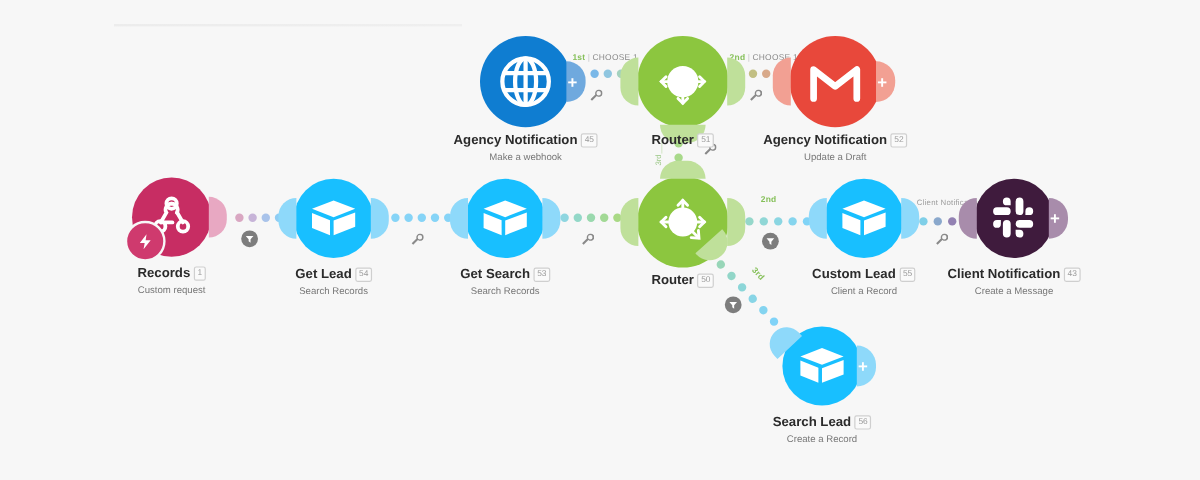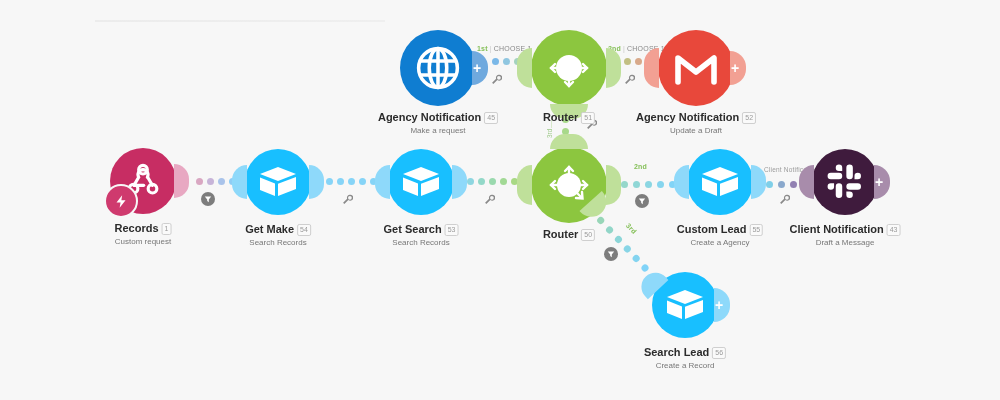--- a/index.html
+++ b/index.html
@@ -230,21 +230,21 @@
     <div class="bubble" style="background:#18bfff;">
       <div class="cap left" style="background:#8ed9fa;"></div>
       <div class="cap right" style="background:#8ed9fa;"></div>
       <svg width="40" height="34" viewBox="0 0 40 34">
         <polygon points="20,2 38,9 20,16 2,9" fill="#ffffff"></polygon>
         <polygon points="2,12.5 17,18.5 17,31 2,25" fill="#ffffff"></polygon>
         <polygon points="20,18.8 38,12 38,24 20,31" fill="#ffffff"></polygon>
       </svg>
     </div>
     <div class="caption" style="top:74px;">
-      <div class="cap-title"><span>Get Make</span><span class="idbadge">54</span></div>
+      <div class="cap-title"><span>Get Lead</span><span class="idbadge">54</span></div>
       <div class="cap-sub">Search Records</div>
     </div>
   </div>
 
   <div class="module" style="left:388px;top:149px;">
     <div class="bubble" style="background:#18bfff;">
       <div class="cap left" style="background:#8ed9fa;"></div>
       <div class="cap right" style="background:#8ed9fa;"></div>
       <svg width="40" height="34" viewBox="0 0 40 34">
         <polygon points="20,2 38,9 20,16 2,9" fill="#ffffff"></polygon>
@@ -284,21 +284,21 @@
     <div class="bubble r38" style="background:#0f7dd1;">
       <div class="plus" style="background:#6fa9de;">+</div>
       <svg width="50" height="50" viewBox="0 0 24 24">
         <circle cx="12" cy="12" r="9.3" fill="none" stroke="#ffffff" stroke-width="1.7"></circle>
         <ellipse cx="12" cy="12" rx="4.2" ry="9.3" fill="none" stroke="#ffffff" stroke-width="1.7"></ellipse>
         <path d="M2.9 8.6 H21.1 M2.9 15.4 H21.1 M12 2.7 V21.3" stroke="#ffffff" stroke-width="1.7" fill="none"></path>
       </svg>
     </div>
     <div class="caption" style="top:81px;">
       <div class="cap-title"><span>Agency Notification</span><span class="idbadge">45</span></div>
-      <div class="cap-sub">Make a request</div>
+      <div class="cap-sub">Make a webhook</div>
     </div>
   </div>
 
   <div class="module" style="left:658px;top:30px;">
     <div class="bubble r38" style="background:#e8483b;">
       <div class="cap r38 left" style="background:#f2a093;"></div>
       <div class="plus" style="background:#f2a093;">+</div>
       <svg width="46" height="34" viewBox="0 0 46 34">
         <path d="M5 31 V7 L23 21 L41 7 V31" fill="none" stroke="#ffffff" stroke-width="5.6" stroke-linejoin="round" stroke-linecap="round"></path>
       </svg>
@@ -339,40 +339,40 @@
       <div class="cap left" style="background:#8ed9fa;"></div>
       <div class="cap right" style="background:#8ed9fa;"></div>
       <svg width="40" height="34" viewBox="0 0 40 34">
         <polygon points="20,2 38,9 20,16 2,9" fill="#ffffff"></polygon>
         <polygon points="2,12.5 17,18.5 17,31 2,25" fill="#ffffff"></polygon>
         <polygon points="20,18.8 38,12 38,24 20,31" fill="#ffffff"></polygon>
       </svg>
     </div>
     <div class="caption" style="top:74px;">
       <div class="cap-title"><span>Custom Lead</span><span class="idbadge">55</span></div>
-      <div class="cap-sub">Create a Agency</div>
+      <div class="cap-sub">Client a Record</div>
     </div>
   </div>
 
   <div class="module" style="left:812px;top:149px;">
     <div class="bubble" style="background:#3f1b3d;">
       <div class="cap left" style="background:#a88cab;"></div>
       <div class="plus" style="background:#a88cab;">+</div>
       <svg width="38" height="38" viewBox="0 0 24 24">
         <g fill="#ffffff">
           <path d="M5.1 14.9a2.05 2.05 0 1 1-2.05-2.05H5.1zM6.15 14.9a2.05 2.05 0 0 1 4.1 0v5.1a2.05 2.05 0 0 1-4.1 0z"></path>
           <path d="M8.2 5.1a2.05 2.05 0 1 1 2.05-2.05V5.1zM8.2 6.15a2.05 2.05 0 0 1 0 4.1H3.05a2.05 2.05 0 0 1 0-4.1z"></path>
           <path d="M18 8.2a2.05 2.05 0 1 1 2.05 2.05H18zM16.95 8.2a2.05 2.05 0 0 1-4.1 0V3.05a2.05 2.05 0 0 1 4.1 0z"></path>
           <path d="M14.9 18a2.05 2.05 0 1 1-2.05 2.05V18zM14.9 16.95a2.05 2.05 0 0 1 0-4.1h5.15a2.05 2.05 0 0 1 0 4.1z"></path>
         </g>
       </svg>
     </div>
     <div class="caption" style="top:74px;">
       <div class="cap-title"><span>Client Notification</span><span class="idbadge">43</span></div>
-      <div class="cap-sub">Draft a Message</div>
+      <div class="cap-sub">Create a Message</div>
     </div>
   </div>
 
   <div class="module" style="left:652px;top:272px;">
     <div class="bubble" style="background:#18bfff;">
       <div style="position:absolute;left:-9px;top:-3px;width:18px;height:28px;border-radius:28px 0 0 28px;background:#8ed9fa;transform:rotate(47deg);"></div>
       <div class="plus" style="background:#8ed9fa;">+</div>
       <svg width="40" height="34" viewBox="0 0 40 34">
         <polygon points="20,2 38,9 20,16 2,9" fill="#ffffff"></polygon>
         <polygon points="2,12.5 17,18.5 17,31 2,25" fill="#ffffff"></polygon>

